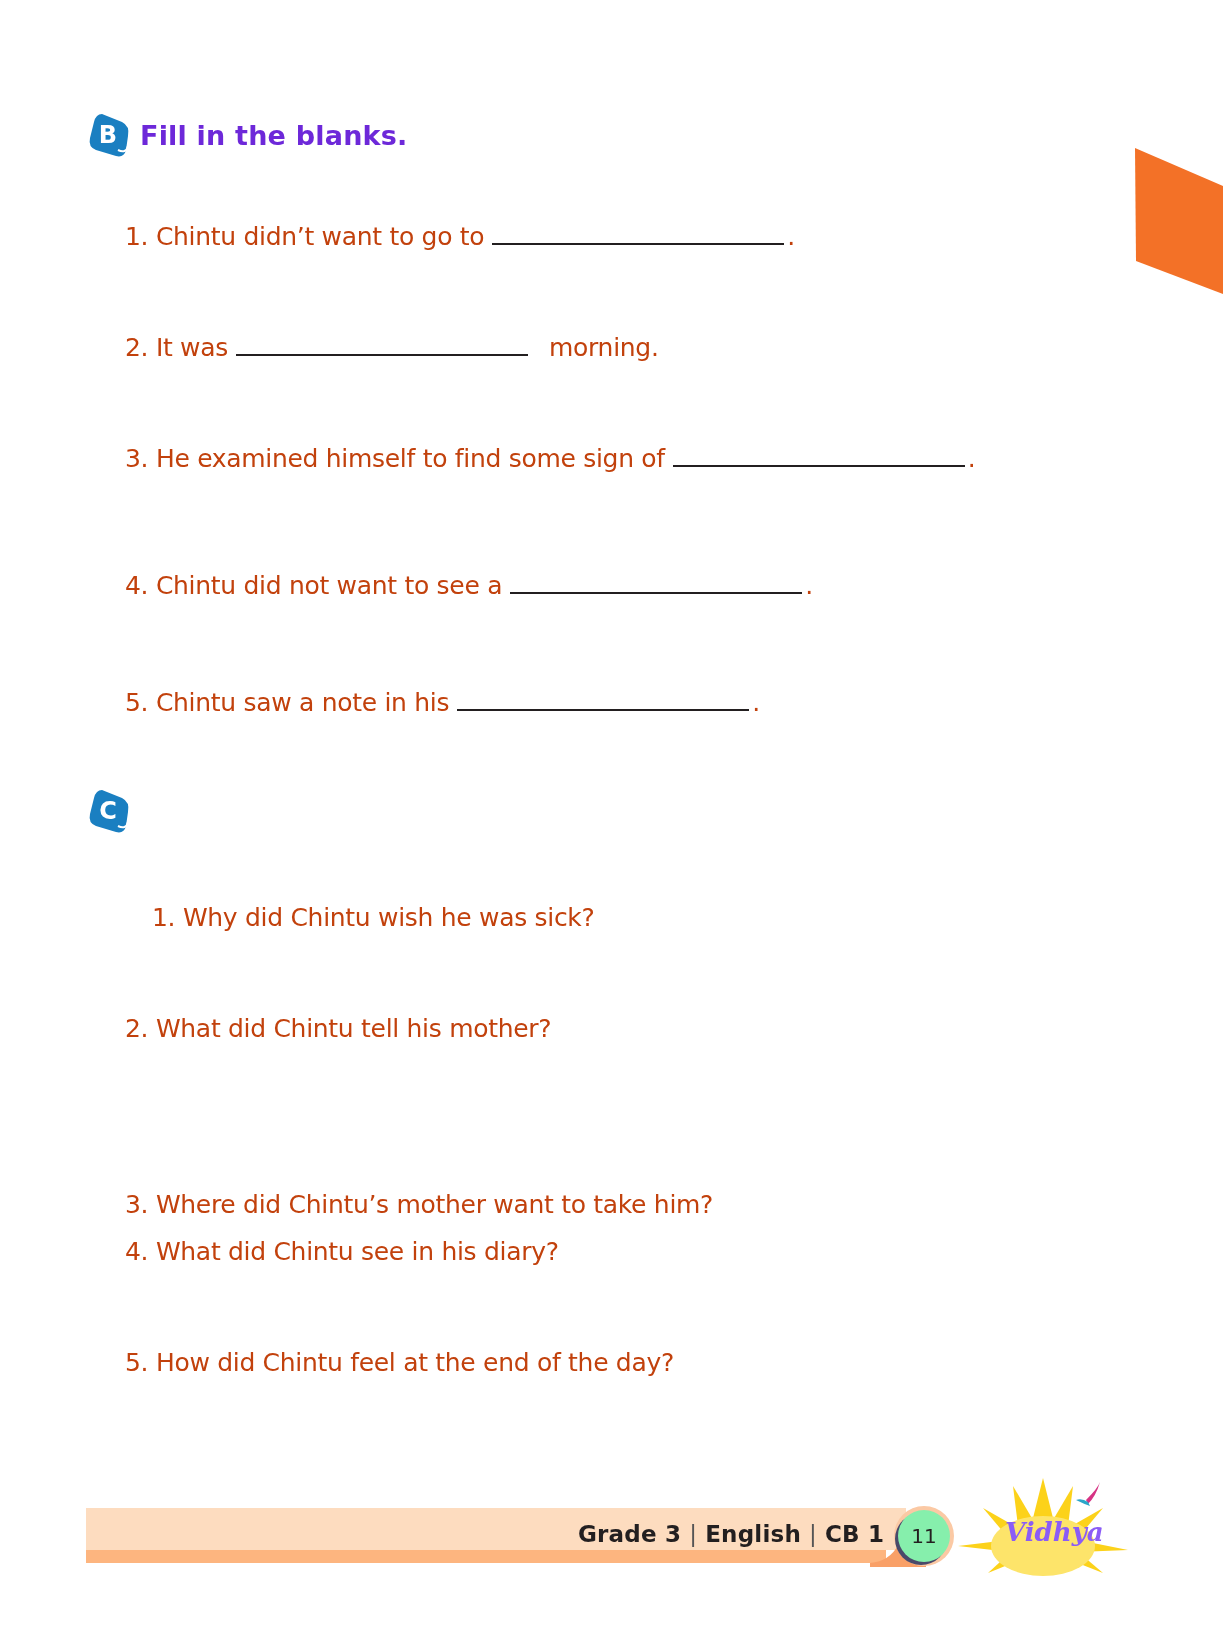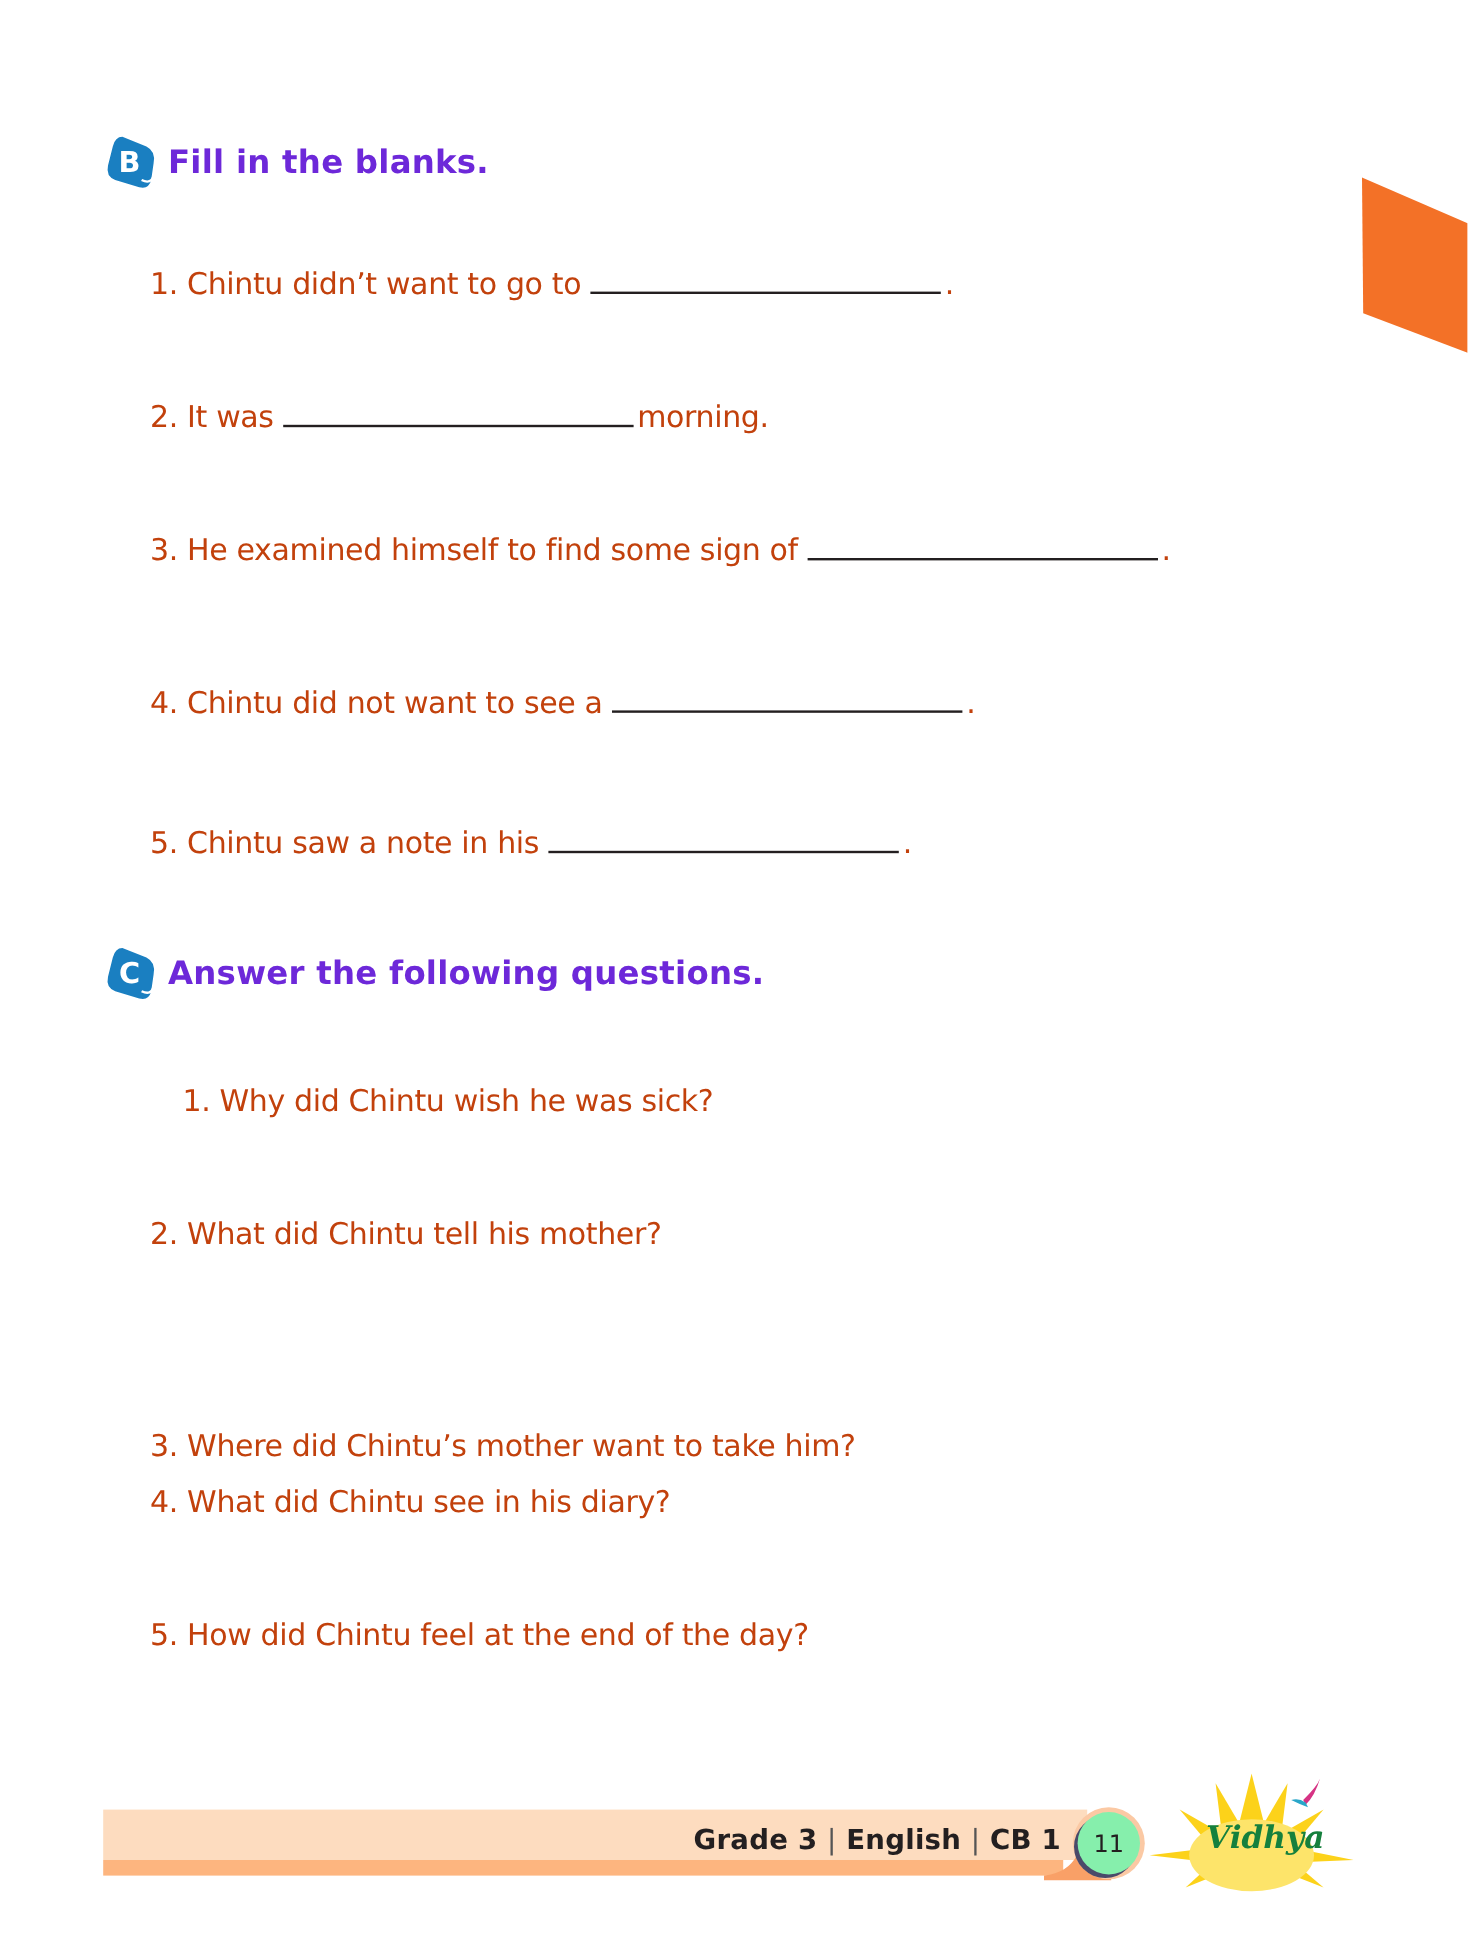--- a/index.html
+++ b/index.html
@@ -30,21 +30,21 @@
                  letter-spacing:0.2px;text-align:right; }
   .footer-text .sep { font-weight:normal; color:#555; margin:0 8px; }
   .page-circle { position:absolute; left:898px; top:1510px; width:52px; height:52px;
                  border-radius:50%; background:#86efac;
                  box-shadow: -3px 3px 0 #4a4a6a, 0 0 0 4px #fbc9a4; }
   .page-num { position:absolute; left:0; top:0; width:52px; height:52px;
               display:flex; align-items:center; justify-content:center;
               font-size:20px; color:#231f20; font-family:"DejaVu Sans", sans-serif; }
   .logo { position:absolute; left:958px; top:1478px; width:170px; height:100px; }
   .logo-text { position:absolute; left:1005px; top:1517px; font-family:"DejaVu Serif", serif;
-               font-style:italic; font-weight:bold; font-size:26px; color:#15803d; }
+               font-style:italic; font-weight:bold; font-size:26px; color:#8b5cf6; }
 </style>
 </head>
 <body>
 
 <svg class="orange-tab" width="1223" height="320">
   <polygon points="1135,148 1223,186 1223,294 1136,261" fill="#f37127"></polygon>
 </svg>
 
 <div class="section-head" style="left:88px; top:112px;">
   <div class="badge">
@@ -54,41 +54,40 @@
     </svg>
     <span class="badge-letter">B</span>
   </div>
   <span class="head-text">Fill in the blanks.</span>
 </div>
 
 <div class="q" style="top:222px;">
   <span>1. Chintu didn’t want to go to</span><span class="blank" style="width:292px;"></span><span>.</span>
 </div>
 <div class="q" style="top:333px;">
-  <span>2. It was</span><span class="blank" style="width:292px;"></span><span style="margin-left:0;text-align:center;">morning.</span>
+  <span>2. It was</span><span class="blank" style="width:292px;"></span><span style="margin-left:18px;text-align:center;">morning.</span>
 </div>
 <div class="q" style="top:444px;">
   <span>3. He examined himself to find some sign of</span><span class="blank" style="width:292px;"></span><span>.</span>
 </div>
 <div class="q" style="top:555px;margin-top:16px;">
   <span>4. Chintu did not want to see a</span><span class="blank" style="width:292px;"></span><span>.</span>
 </div>
 <div class="q" style="top:688px;">
   <span>5. Chintu saw a note in his</span><span class="blank" style="width:292px;"></span><span>.</span>
 </div>
 
 <div class="section-head" style="left:88px; top:788px;">
   <div class="badge">
     <svg width="44" height="46" viewBox="0 0 44 46">
       <path d="M14 2 L34 10 Q42 14 40 24 L38 38 Q36 46 28 44 L8 38 Q0 35 2 26 L6 10 Q8 2 14 2 Z" fill="#1a7fc1"></path>
       <path d="M30 38 Q38 42 40 34" stroke="#fff" stroke-width="2" fill="none"></path>
     </svg>
     <span class="badge-letter">C</span>
   </div>
-  <span class="head-text">Answer the following questions.</span>
 </div>
 
 <div class="q" style="top:903px;margin-left:27px;">1. Why did Chintu wish he was sick?</div>
 <div class="q" style="top:1014px;">2. What did Chintu tell his mother?</div>
 <div class="q" style="top:1190px;">3. Where did Chintu’s mother want to take him?</div>
 <div class="q" style="top:1237px;">4. What did Chintu see in his diary?</div>
 <div class="q" style="top:1348px;">5. How did Chintu feel at the end of the day?</div>
 
 <div class="footer-band"></div>
 <div class="footer-stripe"></div>

